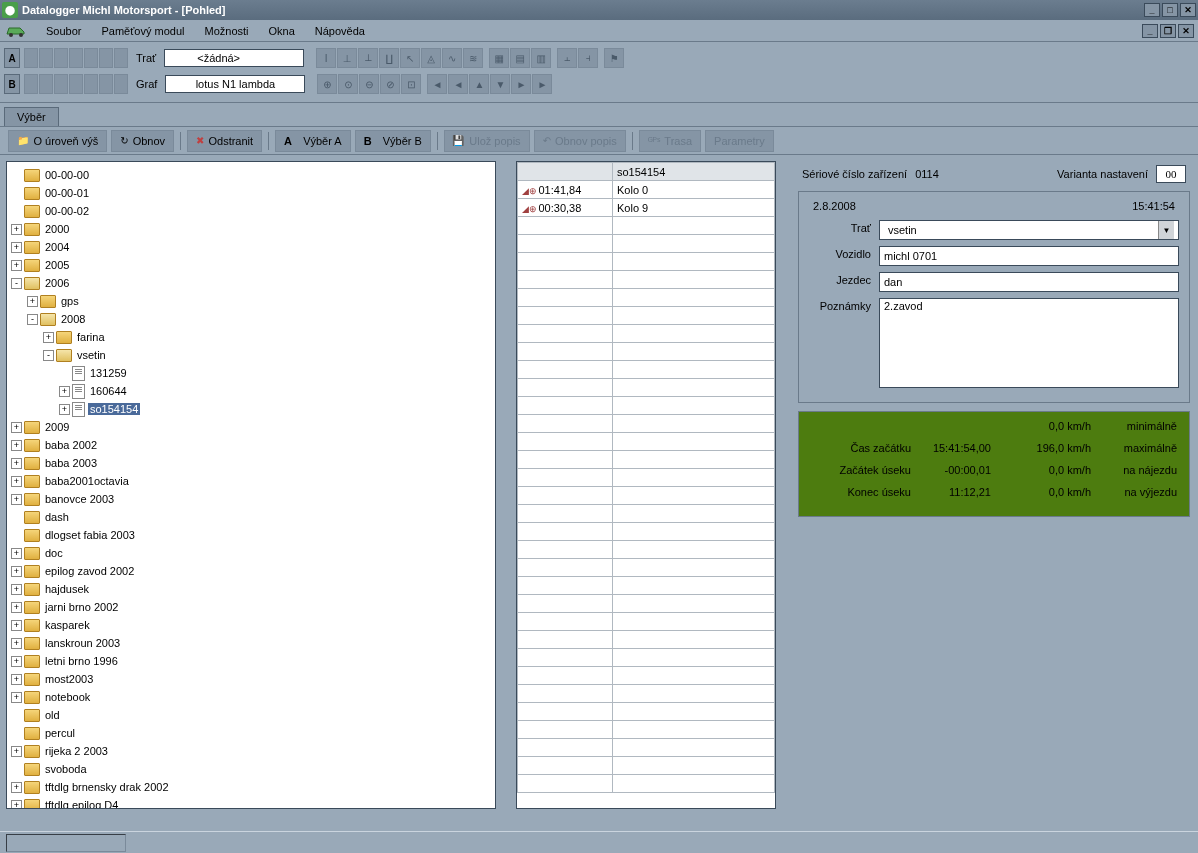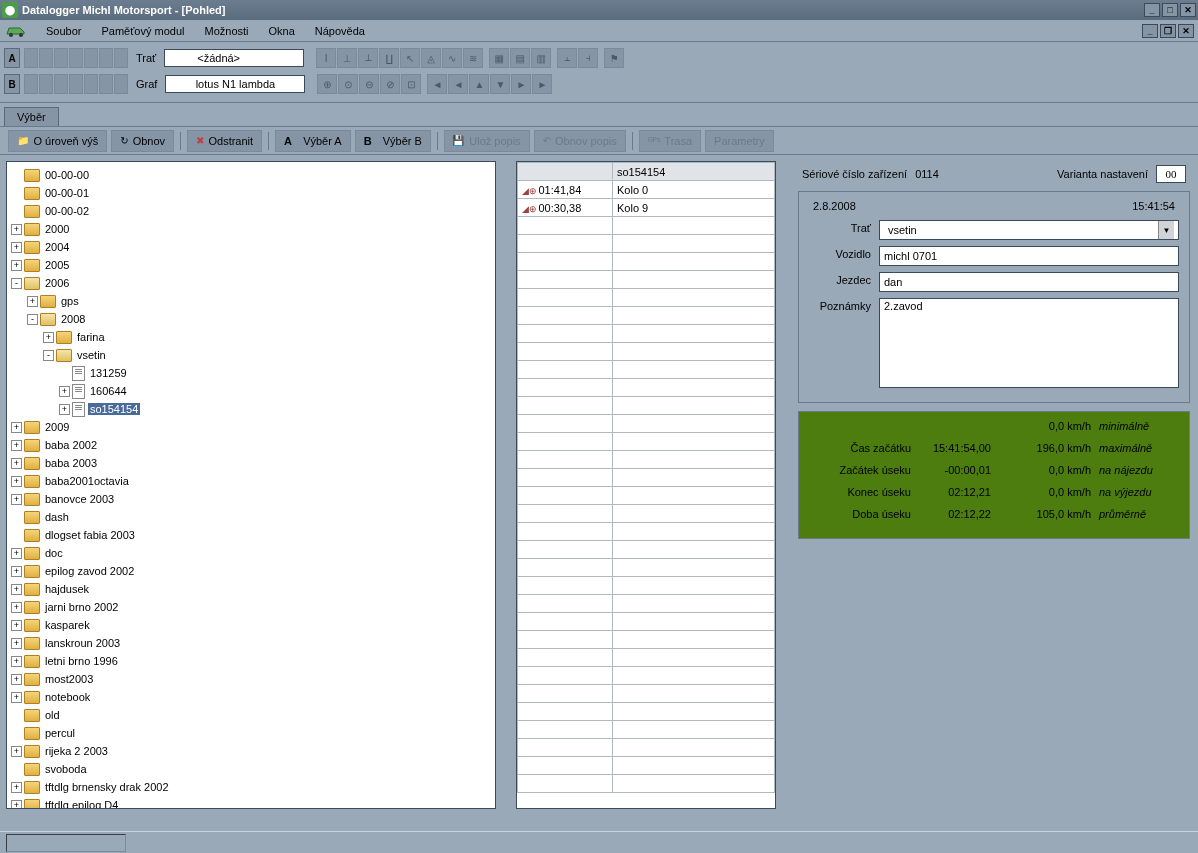--- a/index.html
+++ b/index.html
@@ -87,21 +87,21 @@
 .form-row textarea { height: 90px; resize: none; font-family: inherit; }
 .select-wrap { display: flex; align-items: center; padding: 0; }
 .select-wrap input { border: none; flex: 1; height: 18px; padding: 0 4px; }
 .select-wrap .dd { width: 16px; height: 18px; background: #d0d4d8; border-left: 1px solid #888; display: flex; align-items: center; justify-content: center; font-size: 8px; cursor: pointer; }
 
 .stats-box { border: 1px solid #6a7a8a; padding: 8px 12px; background: #4d7c0f; }
 .stats-row { display: flex; margin-bottom: 10px; }
 .stats-row .c1 { width: 100px; text-align: right; }
 .stats-row .c2 { width: 80px; text-align: right; padding-left: 8px; }
 .stats-row .c3 { width: 100px; text-align: right; }
-.stats-row .c4 { flex: 1; text-align: left; padding-left: 8px; font-style: italic; }
+.stats-row .c4 { flex: 1; text-align: right; padding-left: 8px; }
 
 
 .statusbar { position: fixed; bottom: 0; left: 0; right: 0; height: 22px; background: #99a9b8; border-top: 1px solid #cad4de; display: flex; align-items: center; padding: 0 6px; }
 .statusbar .cell { border: 1px inset #7a8a9a; height: 18px; min-width: 120px; margin-right: 4px; }
 
 ::-webkit-scrollbar { width: 16px; background: #d0d4d8; }
 ::-webkit-scrollbar-thumb { background: #99a9b8; border: 1px solid #6a7a8a; }
 ::-webkit-scrollbar-button { background: #d0d4d8; border: 1px solid #888; height: 16px; }
 </style>
 </head>
@@ -628,30 +628,24 @@
           <span class="c4">maximálně</span>
         </div>
         <div class="stats-row">
           <span class="c1">Začátek úseku</span>
           <span class="c2">-00:00,01</span>
           <span class="c3">0,0 km/h</span>
           <span class="c4">na nájezdu</span>
         </div>
         <div class="stats-row">
           <span class="c1">Konec úseku</span>
-          <span class="c2">02:12,21</span>
+          <span class="c2">11:12,21</span>
           <span class="c3">0,0 km/h</span>
           <span class="c4">na výjezdu</span>
         </div>
-        <div class="stats-row">
-          <span class="c1">Doba úseku</span>
-          <span class="c2">02:12,22</span>
-          <span class="c3">105,0 km/h</span>
-          <span class="c4">průměrně</span>
-        </div>
       </div>
   </div>
 
 </div>
 
 <div class="statusbar">
   <div class="cell"></div>
 </div>
 
 </body></html>

